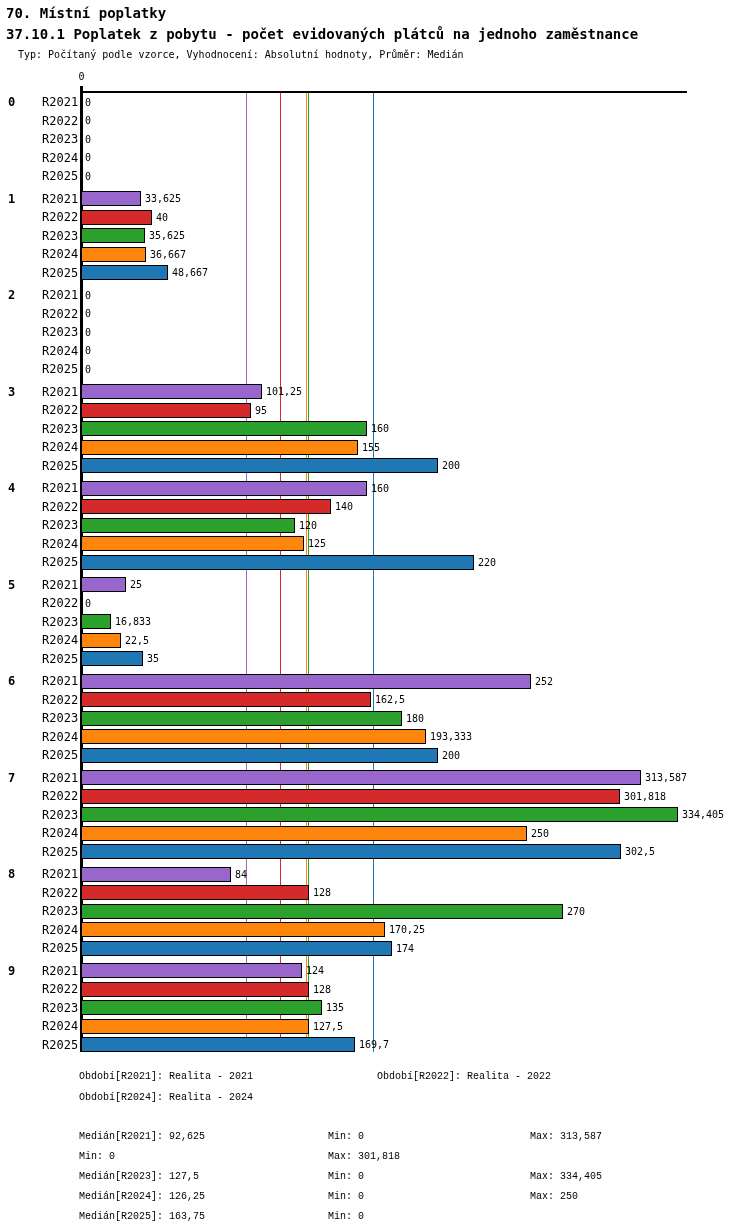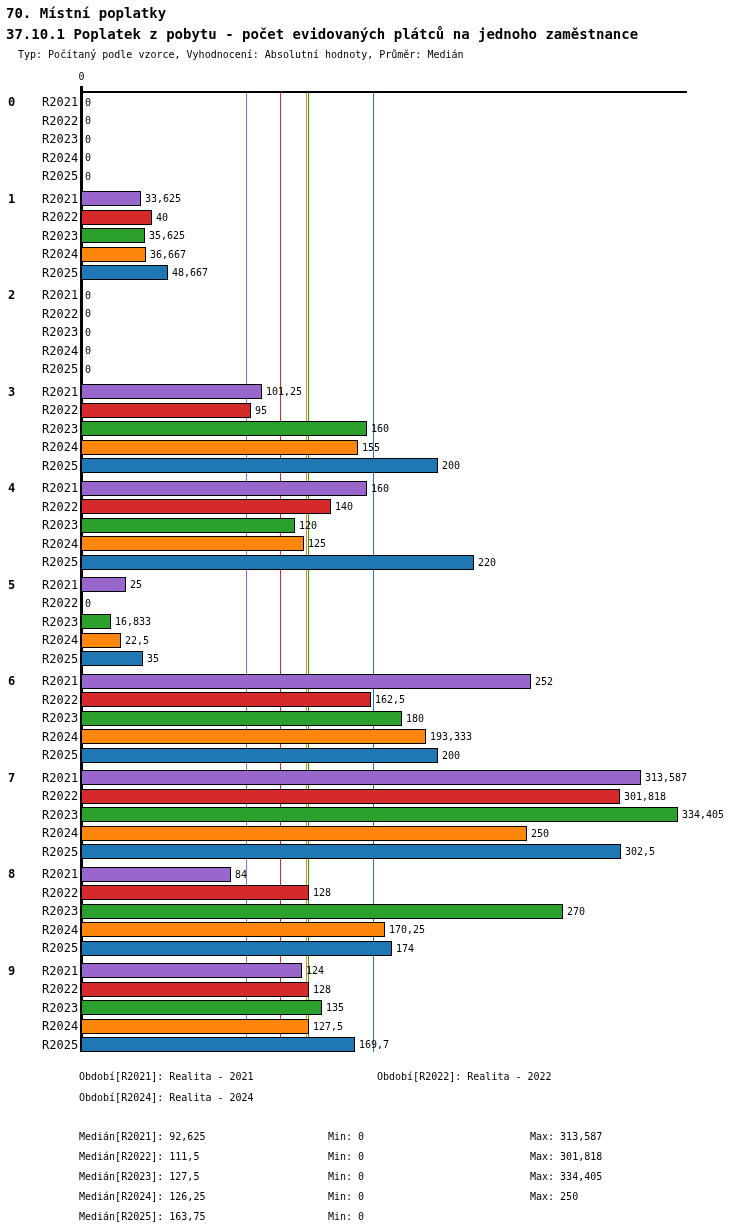--- a/index.html
+++ b/index.html
@@ -25,21 +25,21 @@
   .gnum{width:42px;padding-left:8px;box-sizing:border-box;font-size:12px;font-weight:bold;flex:none;}
   .rlabel{width:39px;font-size:12px;flex:none;}
   .bar{height:15px;box-sizing:border-box;flex:none;}
   .bar.nonzero{border:1px solid #000;}
   .val{margin-left:4px;font-size:10px;white-space:pre;flex:none;}
 
   .legend{position:absolute;left:79px;top:1066px;width:660px;
     display:grid;grid-template-columns:298px 298px;font-size:10px;line-height:21px;}
   .stats{position:absolute;left:79px;top:1127px;width:660px;font-size:10px;line-height:20px;}
   .stats-row{display:grid;grid-template-columns:249px 202px auto;}
-  .cell{white-space:pre;}
+  .cell{white-space:pre;font-family:Liberation Mono, monospace;}
 </style>
 </head>
 <body>
 
 <div class="title1">70. Místní poplatky</div>
 <div class="title2">37.10.1 Poplatek z pobytu - počet evidovaných plátců na jednoho zaměstnance</div>
 <div class="meta">Typ: Počítaný podle vzorce, Vyhodnocení: Absolutní hodnoty, Průměr: Medián</div>
 
 <div class="chart">
   <div class="zero-label">0</div>
@@ -381,21 +381,20 @@
     <div class="cell">Období[R2022]: Realita - 2022</div>
     <div class="cell">Období[R2024]: Realita - 2024</div>
   </div>
 <div class="stats" id="stats">
     <div class="stats-row">
       <span class="cell">Medián[R2021]: 92,625</span>
       <span class="cell">Min: 0</span>
       <span class="cell">Max: 313,587</span>
     </div>
     <div class="stats-row">
-      <span class="cell">Medián[R2022]: 111,5</span>
       <span class="cell">Min: 0</span>
       <span class="cell">Max: 301,818</span>
     </div>
     <div class="stats-row">
       <span class="cell">Medián[R2023]: 127,5</span>
       <span class="cell">Min: 0</span>
       <span class="cell">Max: 334,405</span>
     </div>
     <div class="stats-row">
       <span class="cell">Medián[R2024]: 126,25</span>

